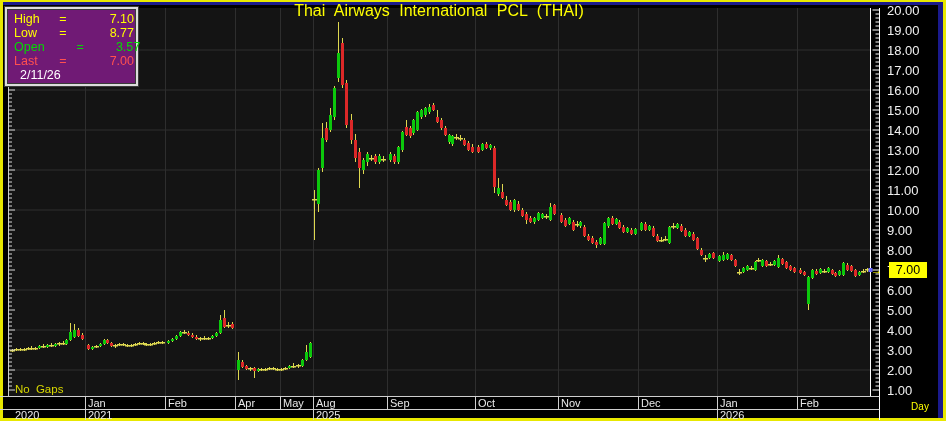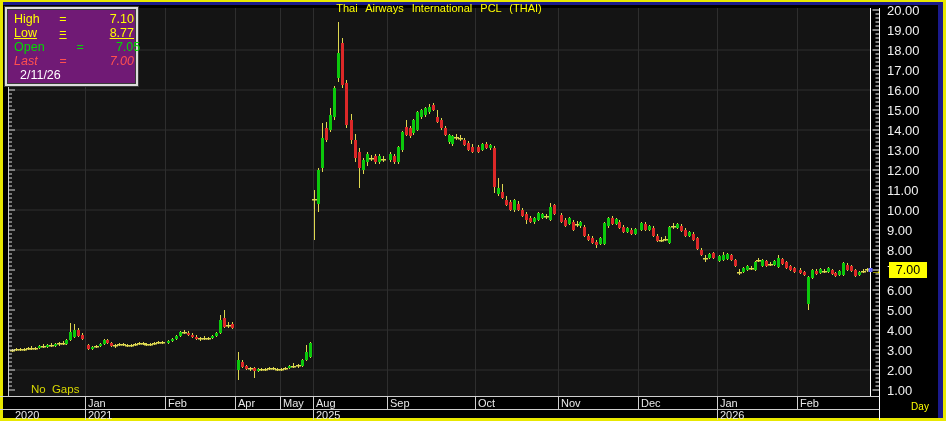--- a/index.html
+++ b/index.html
@@ -2,28 +2,28 @@
 <html><head>
 <meta charset="utf-8">
 <style>
   html,body{margin:0;padding:0;background:#000;}
   #root{position:relative;width:946px;height:421px;background:#e8e800;font-family:"Liberation Sans",sans-serif;overflow:hidden;}
   #canvas{position:absolute;left:3px;top:2px;width:940px;height:416px;background:#000;}
   .abs{position:absolute;}
   #top-strip{left:0;top:0;width:940px;height:3px;background:#1a1a8c;}
   #right-strip{right:0;top:0;width:5px;height:416px;background:#1a1a8c;}
   #chart-svg{left:-3px;top:-2px;width:946px;height:421px;}
-  #title{left:5px;top:0px;width:862px;text-align:center;font-size:11px;color:#ffff00;word-spacing:5px;white-space:nowrap;}
+  #title{left:5px;top:0px;width:862px;text-align:center;font-size:16px;color:#ffff00;word-spacing:5px;white-space:nowrap;}
   #infobox{left:2px;top:5px;width:120px;background:#701a75;border:2px solid #dcdcdc;box-shadow:0 0 0 1px #3a3a3a, inset 0 0 0 1px #3a3a3a;padding:3px 2px 2px 7px;font-size:12.5px;line-height:14px;}
   .inforow{display:flex;white-space:nowrap;}
   .inforow .lbl{width:40px;}
   .inforow .eq{width:18px;text-align:center;}
   .inforow .val{flex:1;text-align:right;}
   #infodate{color:#ffffff;padding-left:6px;}
-  #nogaps{left:12px;top:381px;font-size:11.5px;color:#d8d800;word-spacing:3px;margin-left:16px;}
+  #nogaps{left:12px;top:381px;font-size:11.5px;color:#d8d800;word-spacing:3px;}
   #daylabel{left:897px;top:399px;width:40px;text-align:center;font-size:10px;color:#ffff00;}
   #pricehl{left:886px;top:260px;width:38px;height:16px;background:#ffff00;color:#000;font-size:12.5px;line-height:16px;text-align:center;}
   #pricearrow{left:868px;top:260px;font-size:11px;color:#ffff00;line-height:16px;}
   svg text{font-family:"Liberation Sans",sans-serif;}
 </style>
 </head>
 <body>
 
 <div id="root">
   <div id="canvas">
@@ -727,31 +727,31 @@
 
     <div id="title" class="abs">Thai Airways International PCL (THAI)</div>
 
     <div id="infobox" class="abs">
       <div id="info-rows">
           <div class="inforow" style="color: rgb(255, 255, 0);">
             <span class="lbl">High</span>
             <span class="eq">=</span>
             <span class="val">7.10</span>
           </div>
-          <div class="inforow" style="color: rgb(255, 255, 0); text-decoration: underline;">
+          <div class="inforow" style="color: rgb(255, 255, 0);">
             <span class="lbl">Low</span>
             <span class="eq">=</span>
             <span class="val">8.77</span>
           </div>
           <div class="inforow" style="color: rgb(0, 221, 0); gap: 32px;">
             <span class="lbl">Open</span>
             <span class="eq">=</span>
-            <span class="val">7.05</span>
+            <span class="val">3.57</span>
           </div>
-          <div class="inforow" style="color: rgb(255, 80, 80); font-style: italic;">
+          <div class="inforow" style="color: rgb(255, 80, 80);">
             <span class="lbl">Last</span>
             <span class="eq">=</span>
             <span class="val">7.00</span>
           </div>
         </div>
       <div id="infodate">2/11/26</div>
     </div>
 
     <div id="nogaps" class="abs">No Gaps</div>
     <div id="daylabel" class="abs">Day</div>

